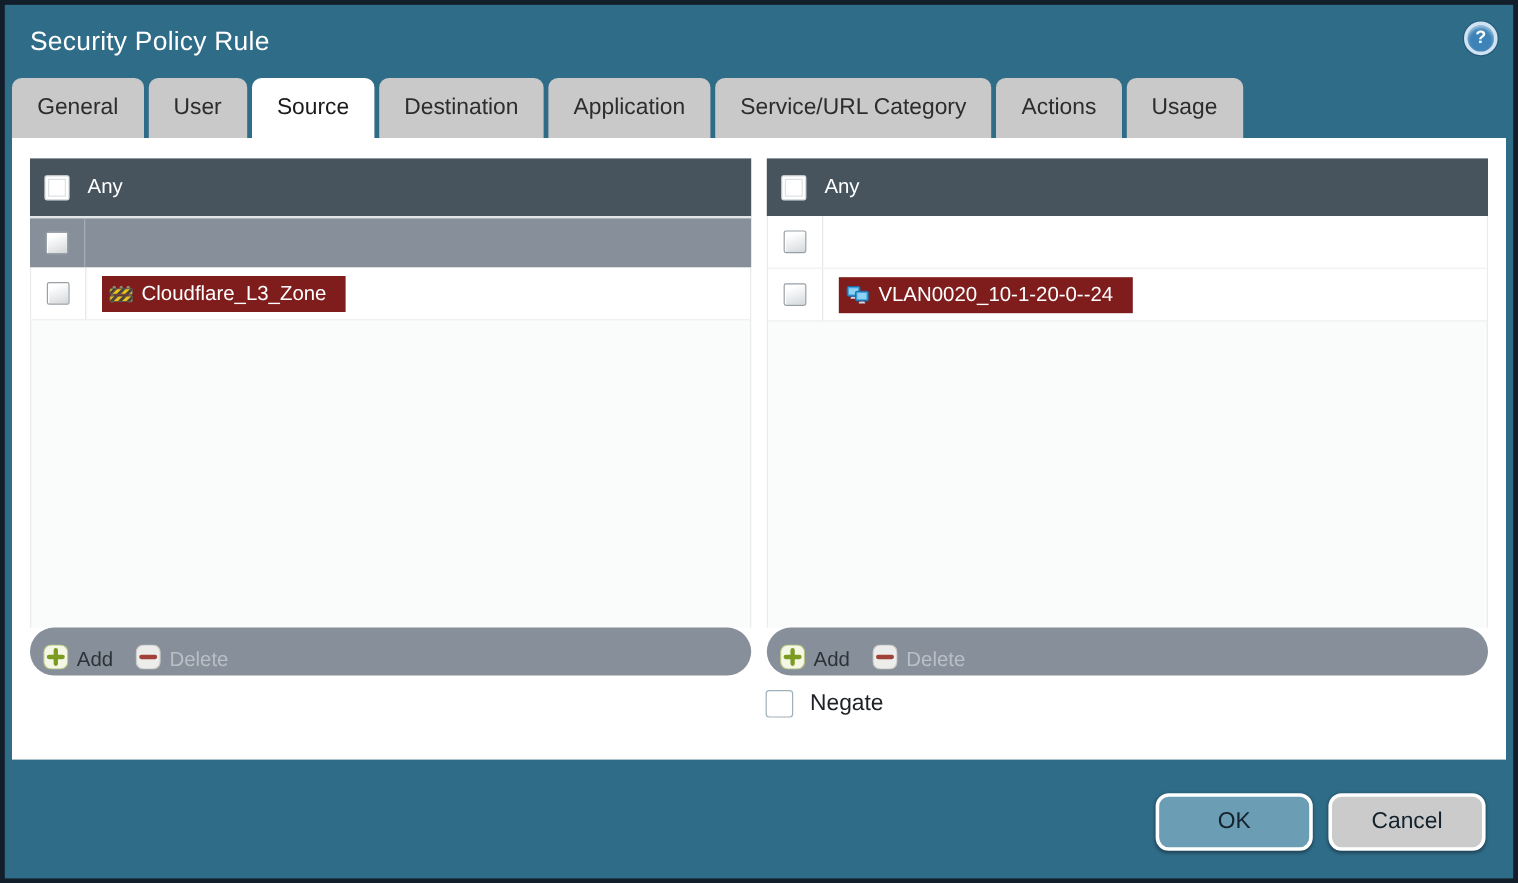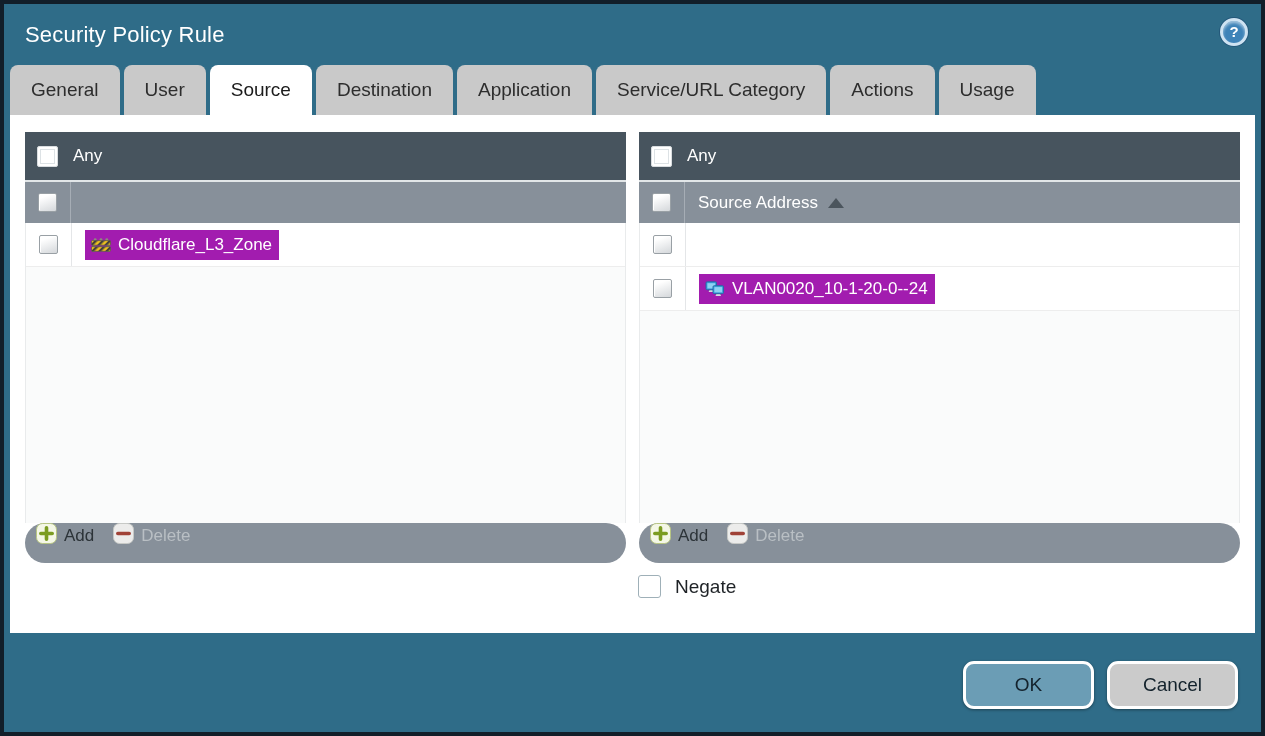--- a/index.html
+++ b/index.html
@@ -99,29 +99,29 @@
   .cb-row {
     width: 19px; height: 19px; border-radius: 2px;
     border: 1px solid #99a0a5;
     background: linear-gradient(160deg, #ffffff 20%, #d7dadd 95%);
     box-shadow: inset 1px 1px 0 #fff; cursor: pointer;
   }
   .row-main { display: flex; align-items: center; }
   .tag {
     margin-left: 13px; height: 30px;
     display: inline-flex; align-items: center; gap: 7px;
-    padding: 0 7px 0 6px;
-    background: #a21caf; color: #ffffff; font-size: 17px;
+    padding: 0 16px 0 6px;
+    background: #7f1d1d; color: #ffffff; font-size: 17px;
     cursor: pointer; white-space: nowrap;
   }
   .tag .ic { display: flex; align-items: center; }
 
   .panel-footer {
     background: #87909a; height: 40px; flex: 0 0 auto;
-    display: flex; align-items: flex-start; padding-left: 11px; gap: 19px; border-radius: 20px;
+    display: flex; align-items: flex-end; padding-left: 11px; gap: 19px; border-radius: 20px;
   }
   .footer-btn { display: flex; align-items: center; gap: 7px; cursor: pointer; }
   .footer-btn .lbl { font-size: 17px; color: #2c3338; }
   .footer-btn.disabled { cursor: default; }
   .footer-btn.disabled .lbl { color: #b9bfc4; }
 
   
   .negate-row { display: flex; align-items: center; gap: 14px; margin: 12px 0 0 628px; }
   .cb-negate {
     width: 23px; height: 23px; background: #fff;
@@ -228,29 +228,20 @@
             <span class="lbl">Delete</span>
           </div>
         </div>
       </div>
 
       <div class="panel">
         <div class="any-bar">
           <div class="cb-any"></div>
           <div class="any-label">Any</div>
         </div>
-        <div class="col-bar">
-          <div class="cb-cell-h">
-            <div class="cb-header"></div>
-          </div>
-          <div class="col-title-wrap">
-            <span class="col-title">Source Address</span>
-            <span class="sort-up"></span>
-          </div>
-        </div>
         <div class="panel-body">
           <div class="row">
             <div class="cb-cell">
               <div class="cb-row"></div>
             </div>
           </div>
           <div class="row">
             <div class="cb-cell">
               <div class="cb-row"></div>
             </div>

